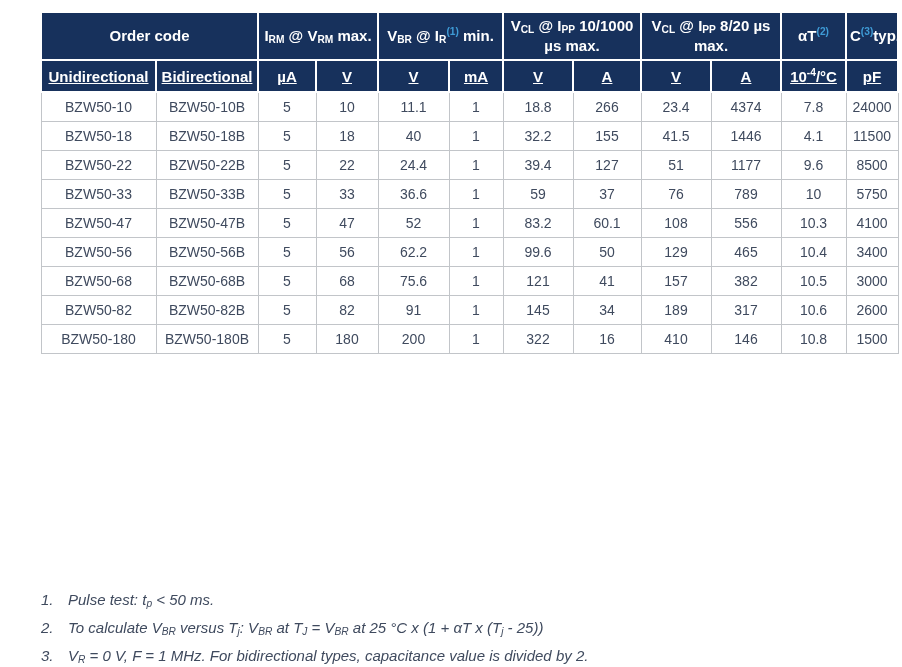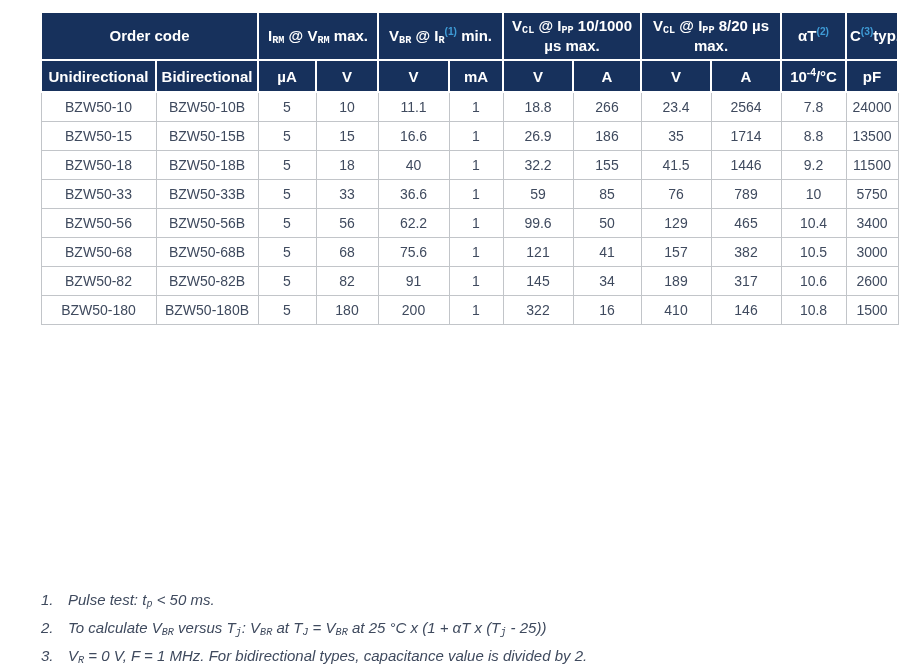--- a/index.html
+++ b/index.html
@@ -22,35 +22,35 @@
     background: var(--header-bg, #17315C);
     color: var(--header-text, #ffffff);
     border: 2px solid #ffffff;
     font-weight: bold;
     font-size: 15px;
     text-align: center;
     vertical-align: middle;
     padding: 2px 3px;
   }
   tr.group-row th { height: 48px; line-height: 1.35; }
-  tr.unit-row th  { height: 32px; }
+  tr.unit-row th  { height: 32px; text-decoration: underline; }
 
   tbody td {
     border: 1px solid var(--grid-border, #C2C5C9);
     color: var(--body-text, #3F4A5E);
     background: #ffffff;
     font-size: 14px;
     text-align: center;
     vertical-align: middle;
     height: 29px;
     padding: 0 2px;
     white-space: nowrap;
   }
 
-  sub { font-size: 0.68em; vertical-align: -0.22em; line-height: 0; font-family: Liberation Mono, monospace; }
+  sub { font-size: 0.68em; vertical-align: -0.22em; line-height: 0; }
   sup { font-size: 0.68em; vertical-align: 0.55em;  line-height: 0; }
   .accent { color: var(--accent, #3E9BD6); }
 
   .footnotes {
     position: absolute; left: 21px; top: 589px;
     margin: 0; padding: 0; list-style: none;
     font-style: italic;
     font-size: 15px;
     color: var(--body-text, #3F4A5E);
   }
@@ -107,65 +107,79 @@
         <tr>
           <td>BZW50-10</td>
           <td>BZW50-10B</td>
           <td>5</td>
           <td>10</td>
           <td>11.1</td>
           <td>1</td>
           <td>18.8</td>
           <td>266</td>
           <td>23.4</td>
-          <td>2564</td>
+          <td>4374</td>
           <td>7.8</td>
           <td>24000</td>
-        </tr>
-        <tr>
-          <td>BZW50-15</td>
-          <td>BZW50-15B</td>
-          <td>5</td>
-          <td>15</td>
-          <td>16.6</td>
-          <td>1</td>
-          <td>26.9</td>
-          <td>186</td>
-          <td>35</td>
-          <td>1714</td>
-          <td>8.8</td>
-          <td>13500</td>
         </tr>
         <tr>
           <td>BZW50-18</td>
           <td>BZW50-18B</td>
           <td>5</td>
           <td>18</td>
           <td>40</td>
           <td>1</td>
           <td>32.2</td>
           <td>155</td>
           <td>41.5</td>
           <td>1446</td>
-          <td>9.2</td>
+          <td>4.1</td>
           <td>11500</td>
+        </tr>
+        <tr>
+          <td>BZW50-22</td>
+          <td>BZW50-22B</td>
+          <td>5</td>
+          <td>22</td>
+          <td>24.4</td>
+          <td>1</td>
+          <td>39.4</td>
+          <td>127</td>
+          <td>51</td>
+          <td>1177</td>
+          <td>9.6</td>
+          <td>8500</td>
         </tr>
         <tr>
           <td>BZW50-33</td>
           <td>BZW50-33B</td>
           <td>5</td>
           <td>33</td>
           <td>36.6</td>
           <td>1</td>
           <td>59</td>
-          <td>85</td>
+          <td>37</td>
           <td>76</td>
           <td>789</td>
           <td>10</td>
           <td>5750</td>
+        </tr>
+        <tr>
+          <td>BZW50-47</td>
+          <td>BZW50-47B</td>
+          <td>5</td>
+          <td>47</td>
+          <td>52</td>
+          <td>1</td>
+          <td>83.2</td>
+          <td>60.1</td>
+          <td>108</td>
+          <td>556</td>
+          <td>10.3</td>
+          <td>4100</td>
         </tr>
         <tr>
           <td>BZW50-56</td>
           <td>BZW50-56B</td>
           <td>5</td>
           <td>56</td>
           <td>62.2</td>
           <td>1</td>
           <td>99.6</td>
           <td>50</td>

